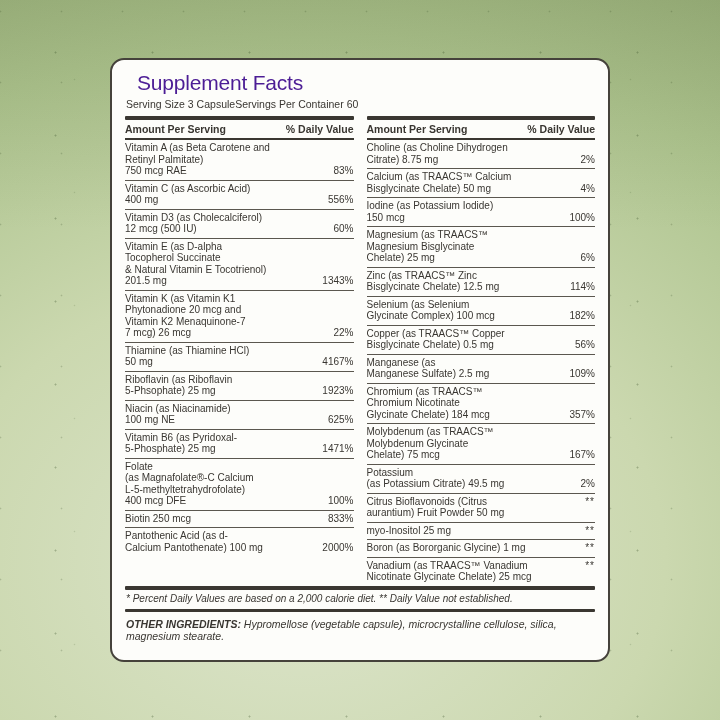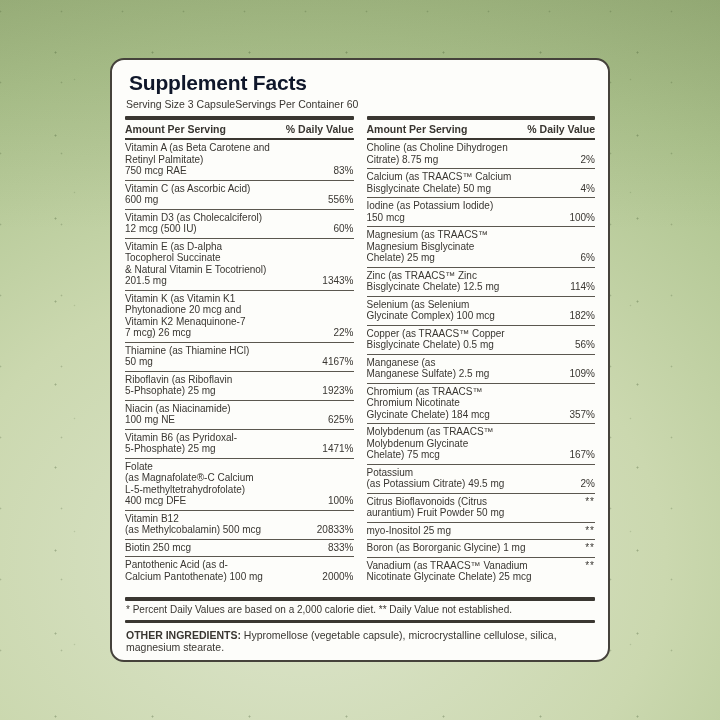--- a/index.html
+++ b/index.html
@@ -15,39 +15,39 @@
     background-size: 97px 83px, 61px 71px, 139px 113px, 100% 100%, 100% 100%;
     background-position: 7px 11px, 31px 47px, 5px 23px, 0 0, 0 0;
   }
 
   .card{
     position:absolute;left:110px;top:58px;width:500px;height:604px;
     box-sizing:border-box;background:#fdfdfa;border:2px solid #45423b;
     border-radius:14px;padding:11px 13px 10px 13px;color:#393631;overflow:hidden;
   }
 
-  .title{font-size:21px;font-weight:bold;letter-spacing:-.2px;line-height:24px;margin:0 0 3px 4px;color:#0f172a;}
+  .title{font-size:21px;font-weight:normal;letter-spacing:-.2px;line-height:24px;margin:0 0 3px 12px;color:#4c1d95;}
   .serving-line{display:flex;font-size:10.5px;line-height:12px;margin:0 1px 6px 1px;}
 
   .cols{display:flex;gap:13px;}
   .col{flex:1 1 0;min-width:0;}
 
   .bar-thick{height:4px;background:#3a3731;border-radius:1px;}
   .col-head{
     display:flex;justify-content:space-between;align-items:baseline;
     font-size:10.5px;font-weight:bold;padding:3px 0;border-bottom:2px solid #3a3731;
   }
 
   .row{display:flex;justify-content:space-between;gap:6px;padding:2px 0 3px 0;}
   .row + .row{border-top:1.5px solid #5b574f;}
   .rname{white-space:pre-line;font-size:10px;line-height:11.5px;flex:1 1 auto;}
   .rvalue{font-size:10px;line-height:11.5px;align-self:flex-end;white-space:nowrap;font-weight:normal;}
   .rvalue.top{align-self:flex-start;letter-spacing:1px;}
 
-  .footnote-wrap{margin-top:11px;}
+  .footnote-wrap{margin-top:0;font-style:italic;}
   .footnote{font-size:10px;line-height:12px;padding:3px 1px 4px 1px;}
   .bar-thin-full{height:3px;background:#3a3731;border-radius:1px;}
   .other{font-size:10.5px;line-height:12.6px;padding:6px 1px 0 1px;}
   .other b{font-weight:bold;}
 </style>
 </head>
 <body>
 
 <div class="card">
   <div class="title">Supplement Facts</div>
@@ -66,21 +66,21 @@
       </div>
       <div class="rows">
           <div class="row">
             <div class="rname">Vitamin A (as Beta Carotene and
 Retinyl Palmitate)
 750 mcg RAE</div>
             <div class="rvalue">83%</div>
           </div>
           <div class="row">
             <div class="rname">Vitamin C (as Ascorbic Acid)
-600 mg</div>
+400 mg</div>
             <div class="rvalue">556%</div>
           </div>
           <div class="row">
             <div class="rname">Vitamin D3 (as Cholecalciferol)
 12 mcg (500 IU)</div>
             <div class="rvalue">60%</div>
           </div>
           <div class="row">
             <div class="rname">Vitamin E (as D-alpha
 Tocopherol Succinate
@@ -114,25 +114,20 @@
             <div class="rname">Vitamin B6 (as Pyridoxal-
 5-Phosphate) 25 mg</div>
             <div class="rvalue">1471%</div>
           </div>
           <div class="row">
             <div class="rname">Folate
 (as Magnafolate®-C Calcium
 L-5-methyltetrahydrofolate)
 400 mcg DFE</div>
             <div class="rvalue">100%</div>
-          </div>
-          <div class="row">
-            <div class="rname">Vitamin B12
-(as Methylcobalamin) 500 mcg</div>
-            <div class="rvalue">20833%</div>
           </div>
           <div class="row">
             <div class="rname">Biotin 250 mcg</div>
             <div class="rvalue">833%</div>
           </div>
           <div class="row">
             <div class="rname">Pantothenic Acid (as d-
 Calcium Pantothenate) 100 mg</div>
             <div class="rvalue">2000%</div>
           </div>

